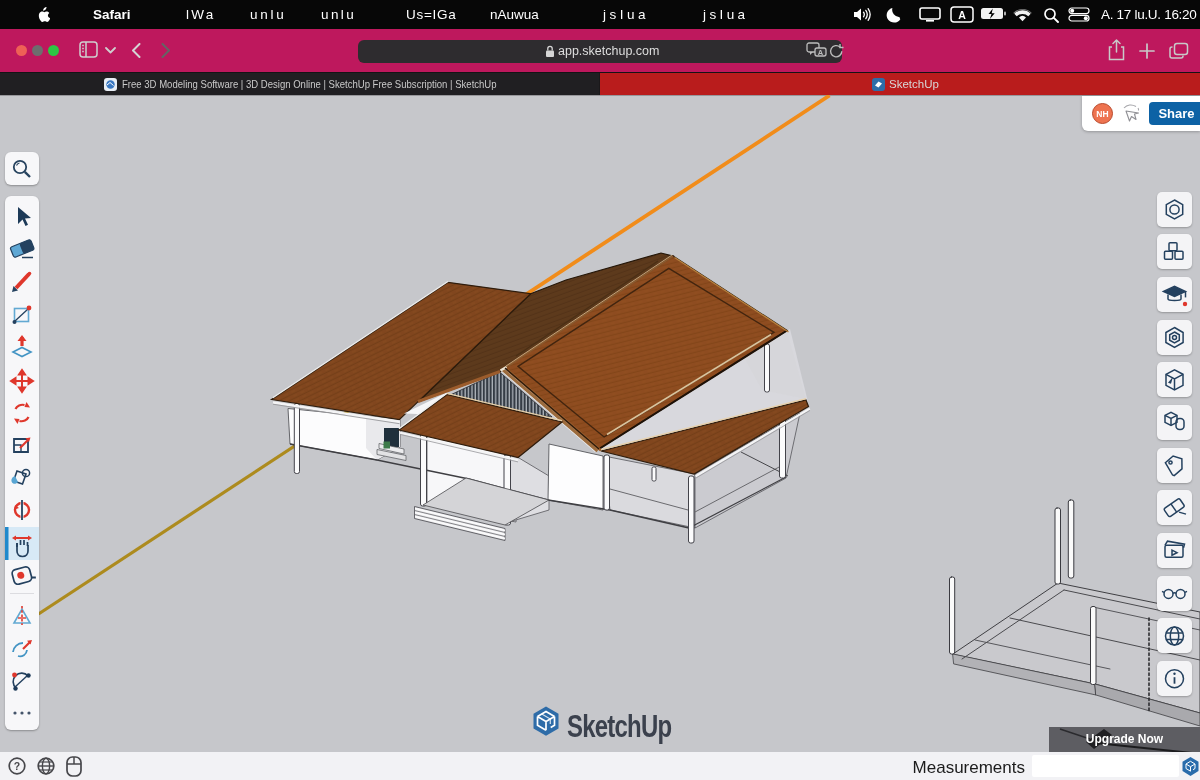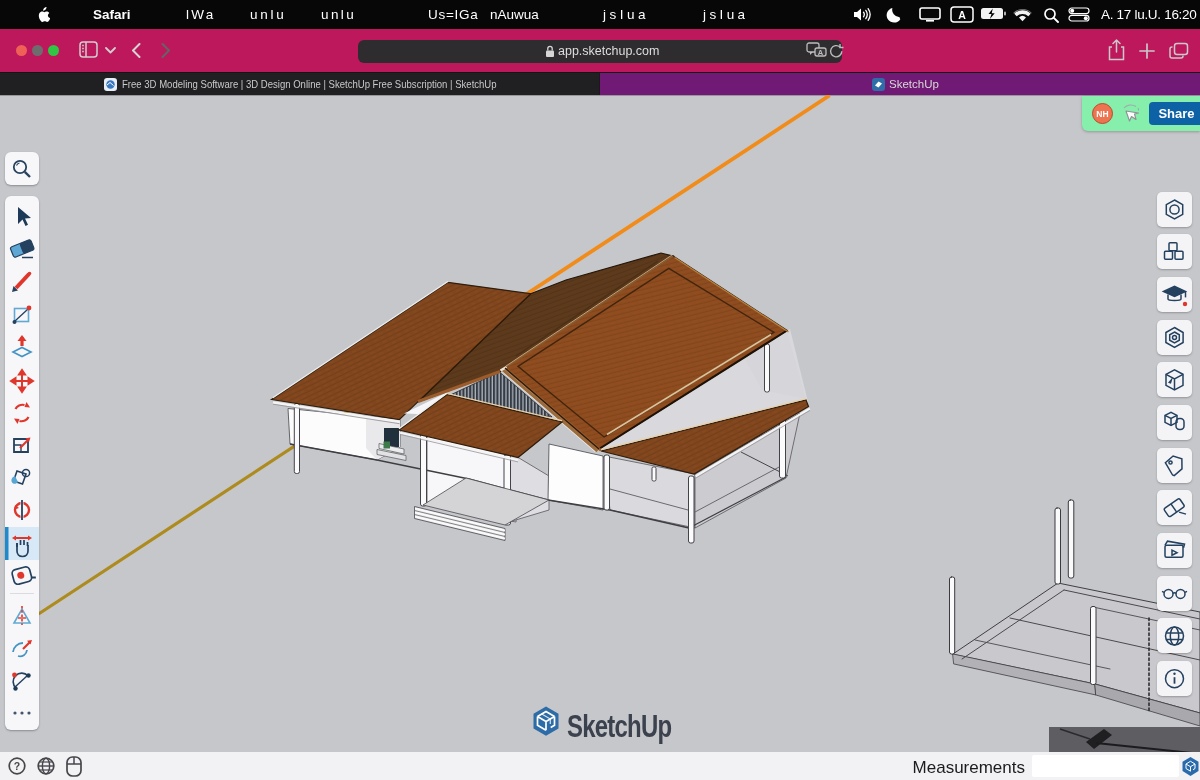--- a/index.html
+++ b/index.html
@@ -7,28 +7,28 @@
   *{box-sizing:border-box;}
   .abs{position:absolute;}
   
   #menubar{position:absolute;top:0;left:0;width:1200px;height:29px;background:#070707;
     color:#fff;font-size:13.5px;}
   #menubar .mi{position:absolute;top:0;height:29px;line-height:29px;white-space:nowrap;}
   
   #sftoolbar{position:absolute;top:29px;left:0;width:1200px;height:43px;background:#be185d;}
   .tl{position:absolute;width:11px;height:11px;border-radius:50%;}
   
-  #tabbar{position:absolute;top:72px;left:0;width:1200px;height:23px;background:#701a75;border-top:1px solid #151315;}
+  #tabbar{position:absolute;top:72px;left:0;width:1200px;height:23px;background:#b91c1c;border-top:1px solid #151315;}
   #tab1{position:absolute;top:0;left:0;width:600px;height:23px;background:#201f22;border-right:1px solid #1a181a;}
   .tabtxt{color:#c9c9c9;font-size:11.5px;line-height:23px;}
   
   #apparea{position:absolute;top:95px;left:0;width:1200px;height:657px;background:#c6c7cb;}
   #topbar{position:absolute;top:0;left:0;width:253px;height:36px;background:#fbfbfc;
     border-radius:0 0 6px 0;box-shadow:0 1px 3px rgba(0,0,0,.25);}
-  #topbarR{position:absolute;top:1px;left:1082px;width:118px;height:35px;background:#86efac;
+  #topbarR{position:absolute;top:1px;left:1082px;width:118px;height:35px;background:#ffffff;
     border-radius:0 0 0 6px;box-shadow:0 1px 3px rgba(0,0,0,.25);}
   .navtxt{color:#15385e;font-weight:700;font-size:16px;}
   #sharebtn{position:absolute;left:67px;top:6px;width:55px;height:23px;background:#0d62a5;
     border-radius:4px;color:#fff;font-weight:700;font-size:13px;text-align:center;line-height:23px;}
   #avatar{position:absolute;left:10px;top:7px;width:21px;height:21px;border-radius:50%;
     background:#ee7350;border:1.5px solid #b94a2c;color:#fff;font-size:8.5px;font-weight:700;
     text-align:center;line-height:20px;}
   
   #searchbtn{position:absolute;top:57px;left:5px;width:34px;height:33px;background:#f7f7f9;
     border-radius:6px;box-shadow:0 1px 2px rgba(0,0,0,.3);}
@@ -47,21 +47,21 @@
 <body>
 
 <div id="menubar">
   <svg class="abs" style="left:36px;top:7px" width="14" height="16" viewBox="0 0 14 16">
     <path fill="#fff" d="M9.6 2.6c.6-.7 1-1.7.9-2.6-.9 0-1.9.6-2.5 1.3-.6.6-1 1.6-.9 2.5 1 .1 1.9-.5 2.5-1.2zM11.9 8.5c0-1.7 1.4-2.5 1.4-2.6-.8-1.1-2-1.3-2.4-1.3-1 -.1-2 .6-2.5.6-.5 0-1.3-.6-2.2-.6-1.1 0-2.2.7-2.8 1.7-1.2 2.1-.3 5.2.9 6.9.6.8 1.3 1.8 2.2 1.7.9 0 1.2-.6 2.3-.6s1.4.6 2.3.6c1 0 1.6-.9 2.2-1.7.7-1 1-1.9 1-2-.1 0-2.4-.9-2.4-2.7z"></path>
   </svg>
   <div class="mi" style="left:93px;font-weight:700;">Safari</div>
   <div class="mi" id="m1" style="left:186px;letter-spacing:2.3px;">lWa</div>
   <div class="mi" id="m2" style="left:250px;letter-spacing:2.75px;">unlu</div>
   <div class="mi" id="m3" style="left:321px;letter-spacing:2.4px;">unlu</div>
-  <div class="mi" id="m4" style="left:428px;letter-spacing:0.7px;">Us=IGa</div>
+  <div class="mi" id="m4" style="left:406px;letter-spacing:0.7px;">Us=IGa</div>
   <div class="mi" id="m5" style="left:490px;">nAuwua</div>
   <div class="mi" id="m6" style="left:603px;letter-spacing:3.5px;">jsIua</div>
   <div class="mi" id="m7" style="left:703px;letter-spacing:3.4px;">jsIua</div>
   <div class="mi" id="mdate" style="left:1101px;letter-spacing:-0.3px;">A. 17 lu.U. 16:20</div>
 
   <svg class="abs" style="left:852px;top:7px" width="19" height="15" viewBox="0 0 19 15">
     <path fill="#fff" d="M2 5h3l4-3.5v12L5 10H2z"></path>
     <path fill="none" stroke="#fff" stroke-width="1.3" stroke-linecap="round" d="M11.5 5.2a4 4 0 010 4.6 M13.8 3.4a7 7 0 010 8.2 M16.1 1.7a10 10 0 010 11.6"></path>
   </svg>
   <svg class="abs" style="left:886px;top:6px" width="18" height="17" viewBox="0 0 18 17">
@@ -493,20 +493,21 @@
       </g>
     </g>
   </svg>
 
   <div id="upgrade"></div>
   <svg class="abs" style="left:1040px;top:620px" width="160" height="37" viewBox="0 0 160 37">
     <polygon points="46,27 64,14 72,20 54,34" fill="#1f1f22"></polygon>
     <line x1="56" y1="28" x2="152" y2="38" stroke="#1c1c1e" stroke-width="2"></line>
     <line x1="20" y1="14" x2="50" y2="24" stroke="#2a2a2e" stroke-width="1.4"></line>
   </svg>
+  <div class="abs" style="left:1049px;top:632px;width:151px;height:25px;color:#fff;font-size:12px;font-weight:700;text-align:center;line-height:25px;">Upgrade Now</div>
 </div>
 
 <div id="bottombar">
   <svg class="abs" style="left:8px;top:5px" width="18" height="18" viewBox="0 0 18 18">
     <circle cx="9" cy="9" r="7.8" fill="none" stroke="#47474b" stroke-width="1.7"></circle>
     <text x="9" y="13" font-size="10.5" font-weight="bold" fill="#47474b" text-anchor="middle" font-family="Liberation Sans">?</text>
   </svg>
   <svg class="abs" style="left:37px;top:5px" width="18" height="18" viewBox="0 0 18 18">
     <circle cx="9" cy="9" r="7.8" fill="none" stroke="#47474b" stroke-width="1.7"></circle>
     <ellipse cx="9" cy="9" rx="3.6" ry="7.8" fill="none" stroke="#47474b" stroke-width="1.4"></ellipse>

